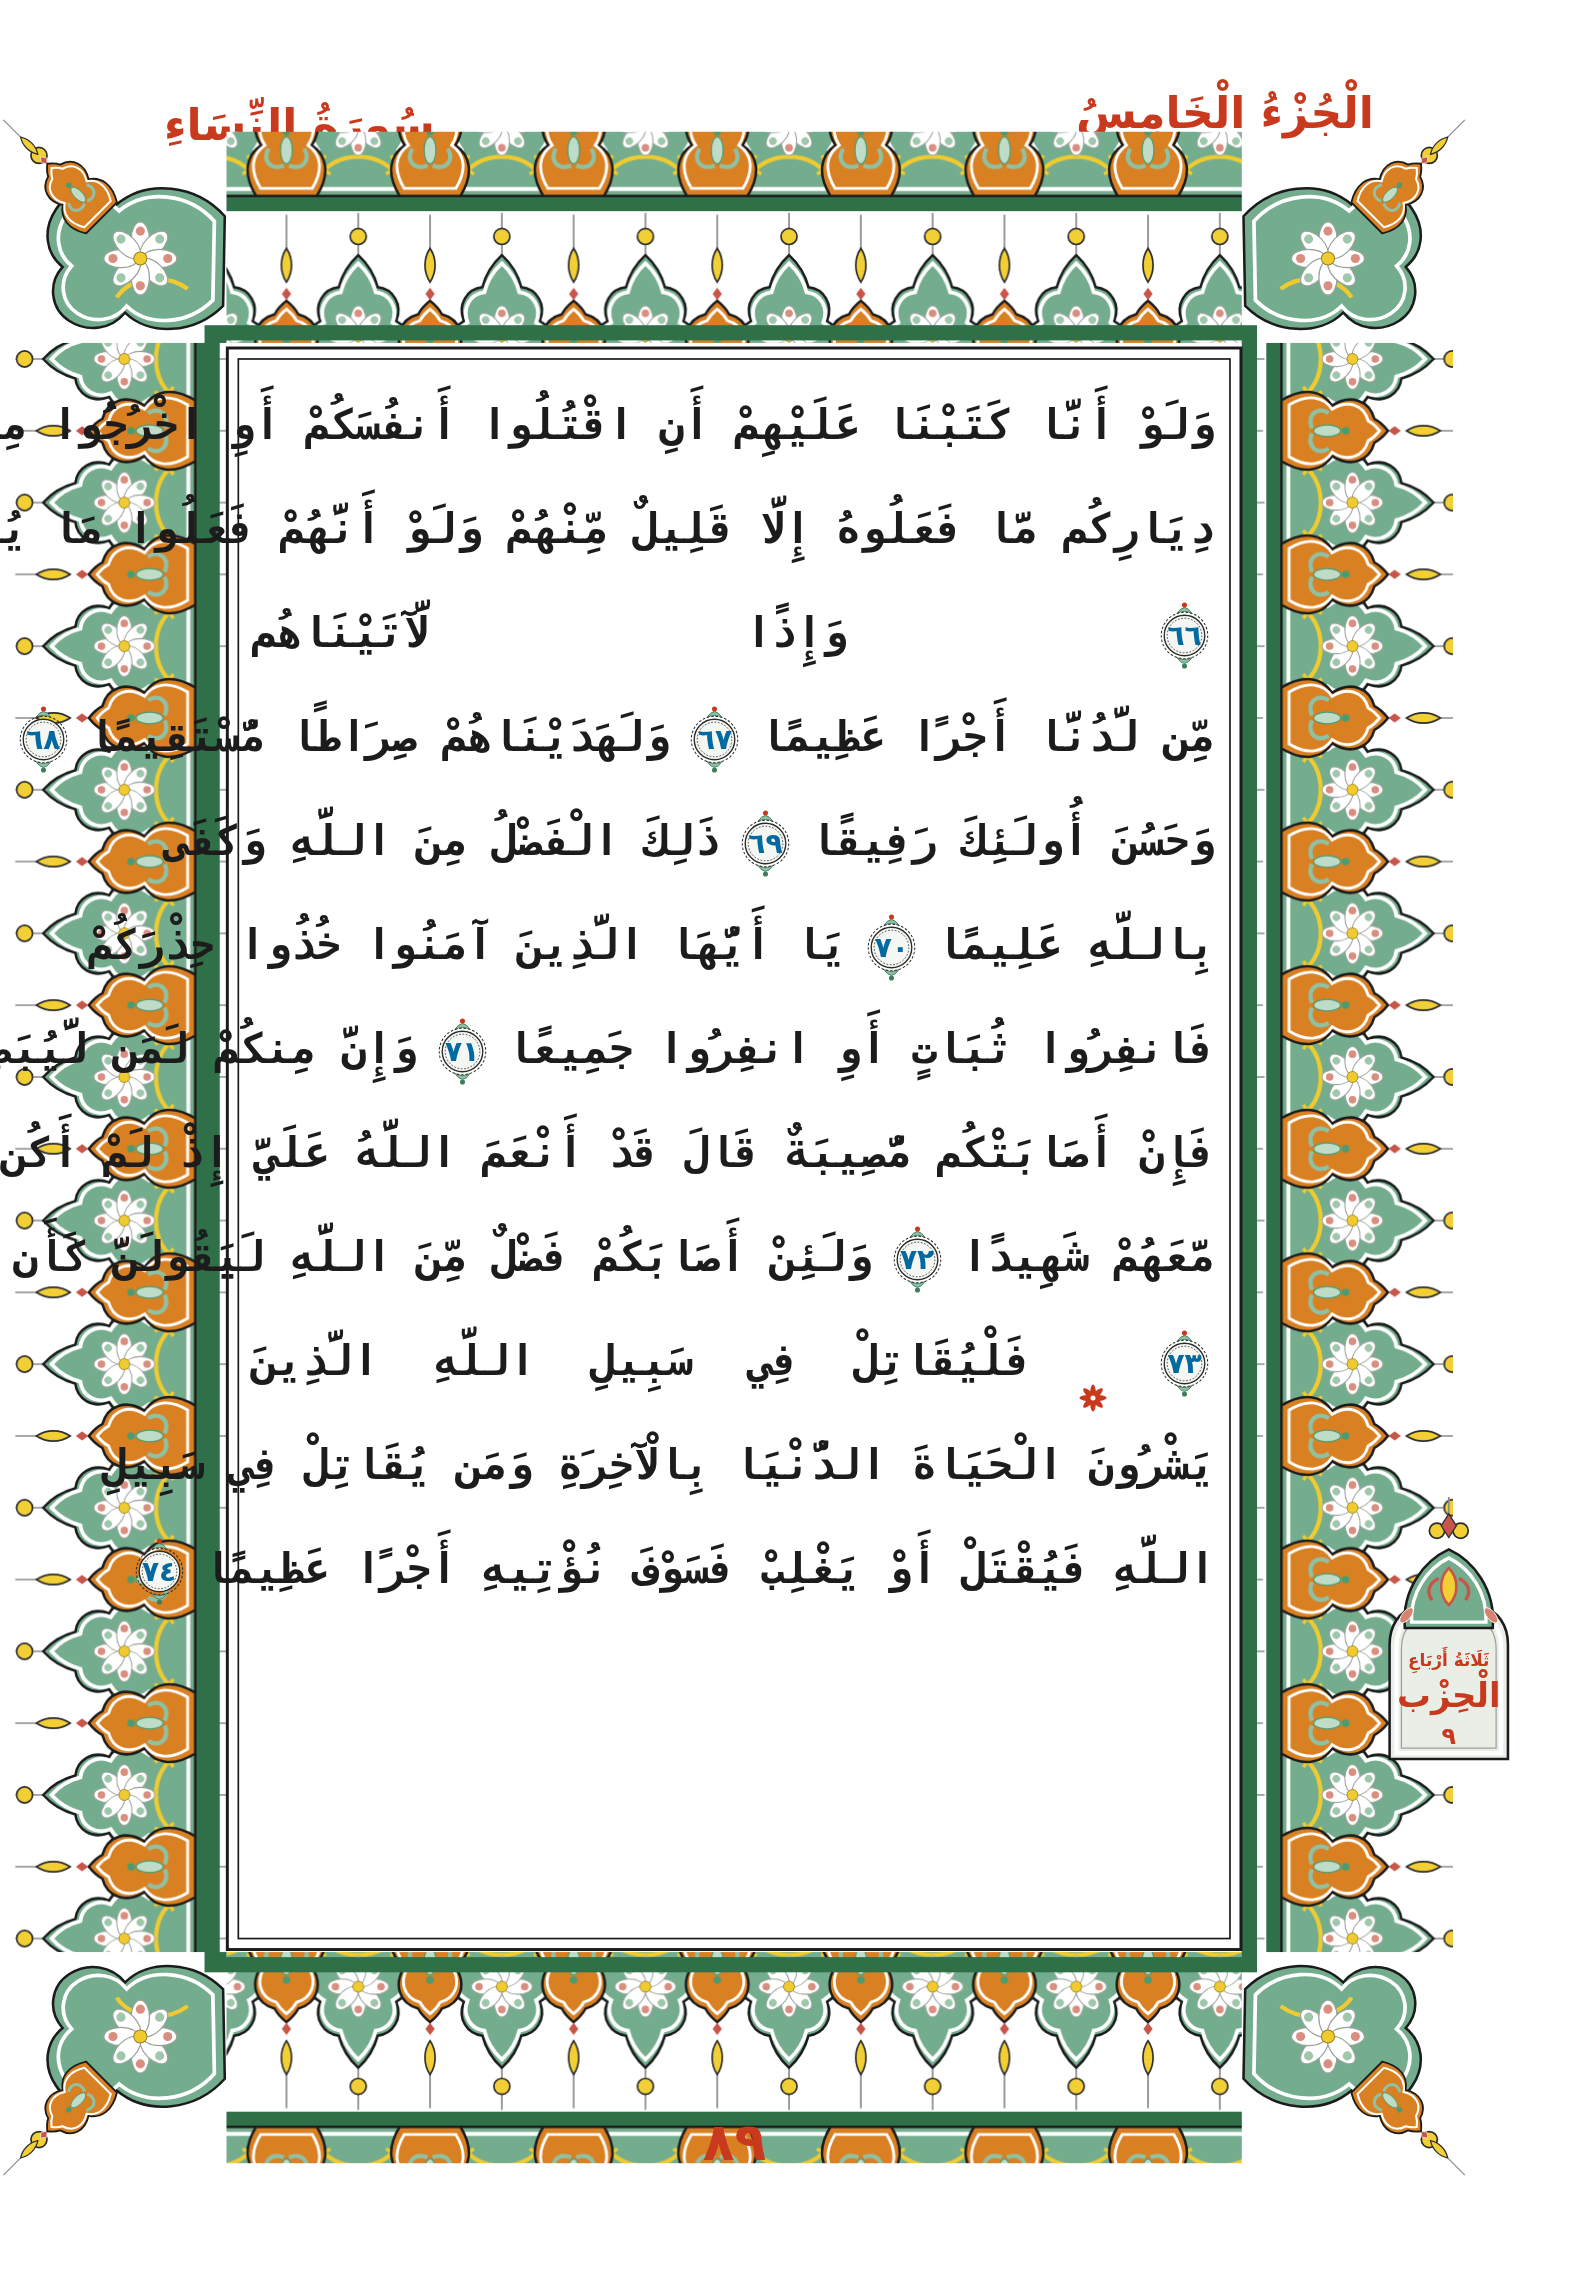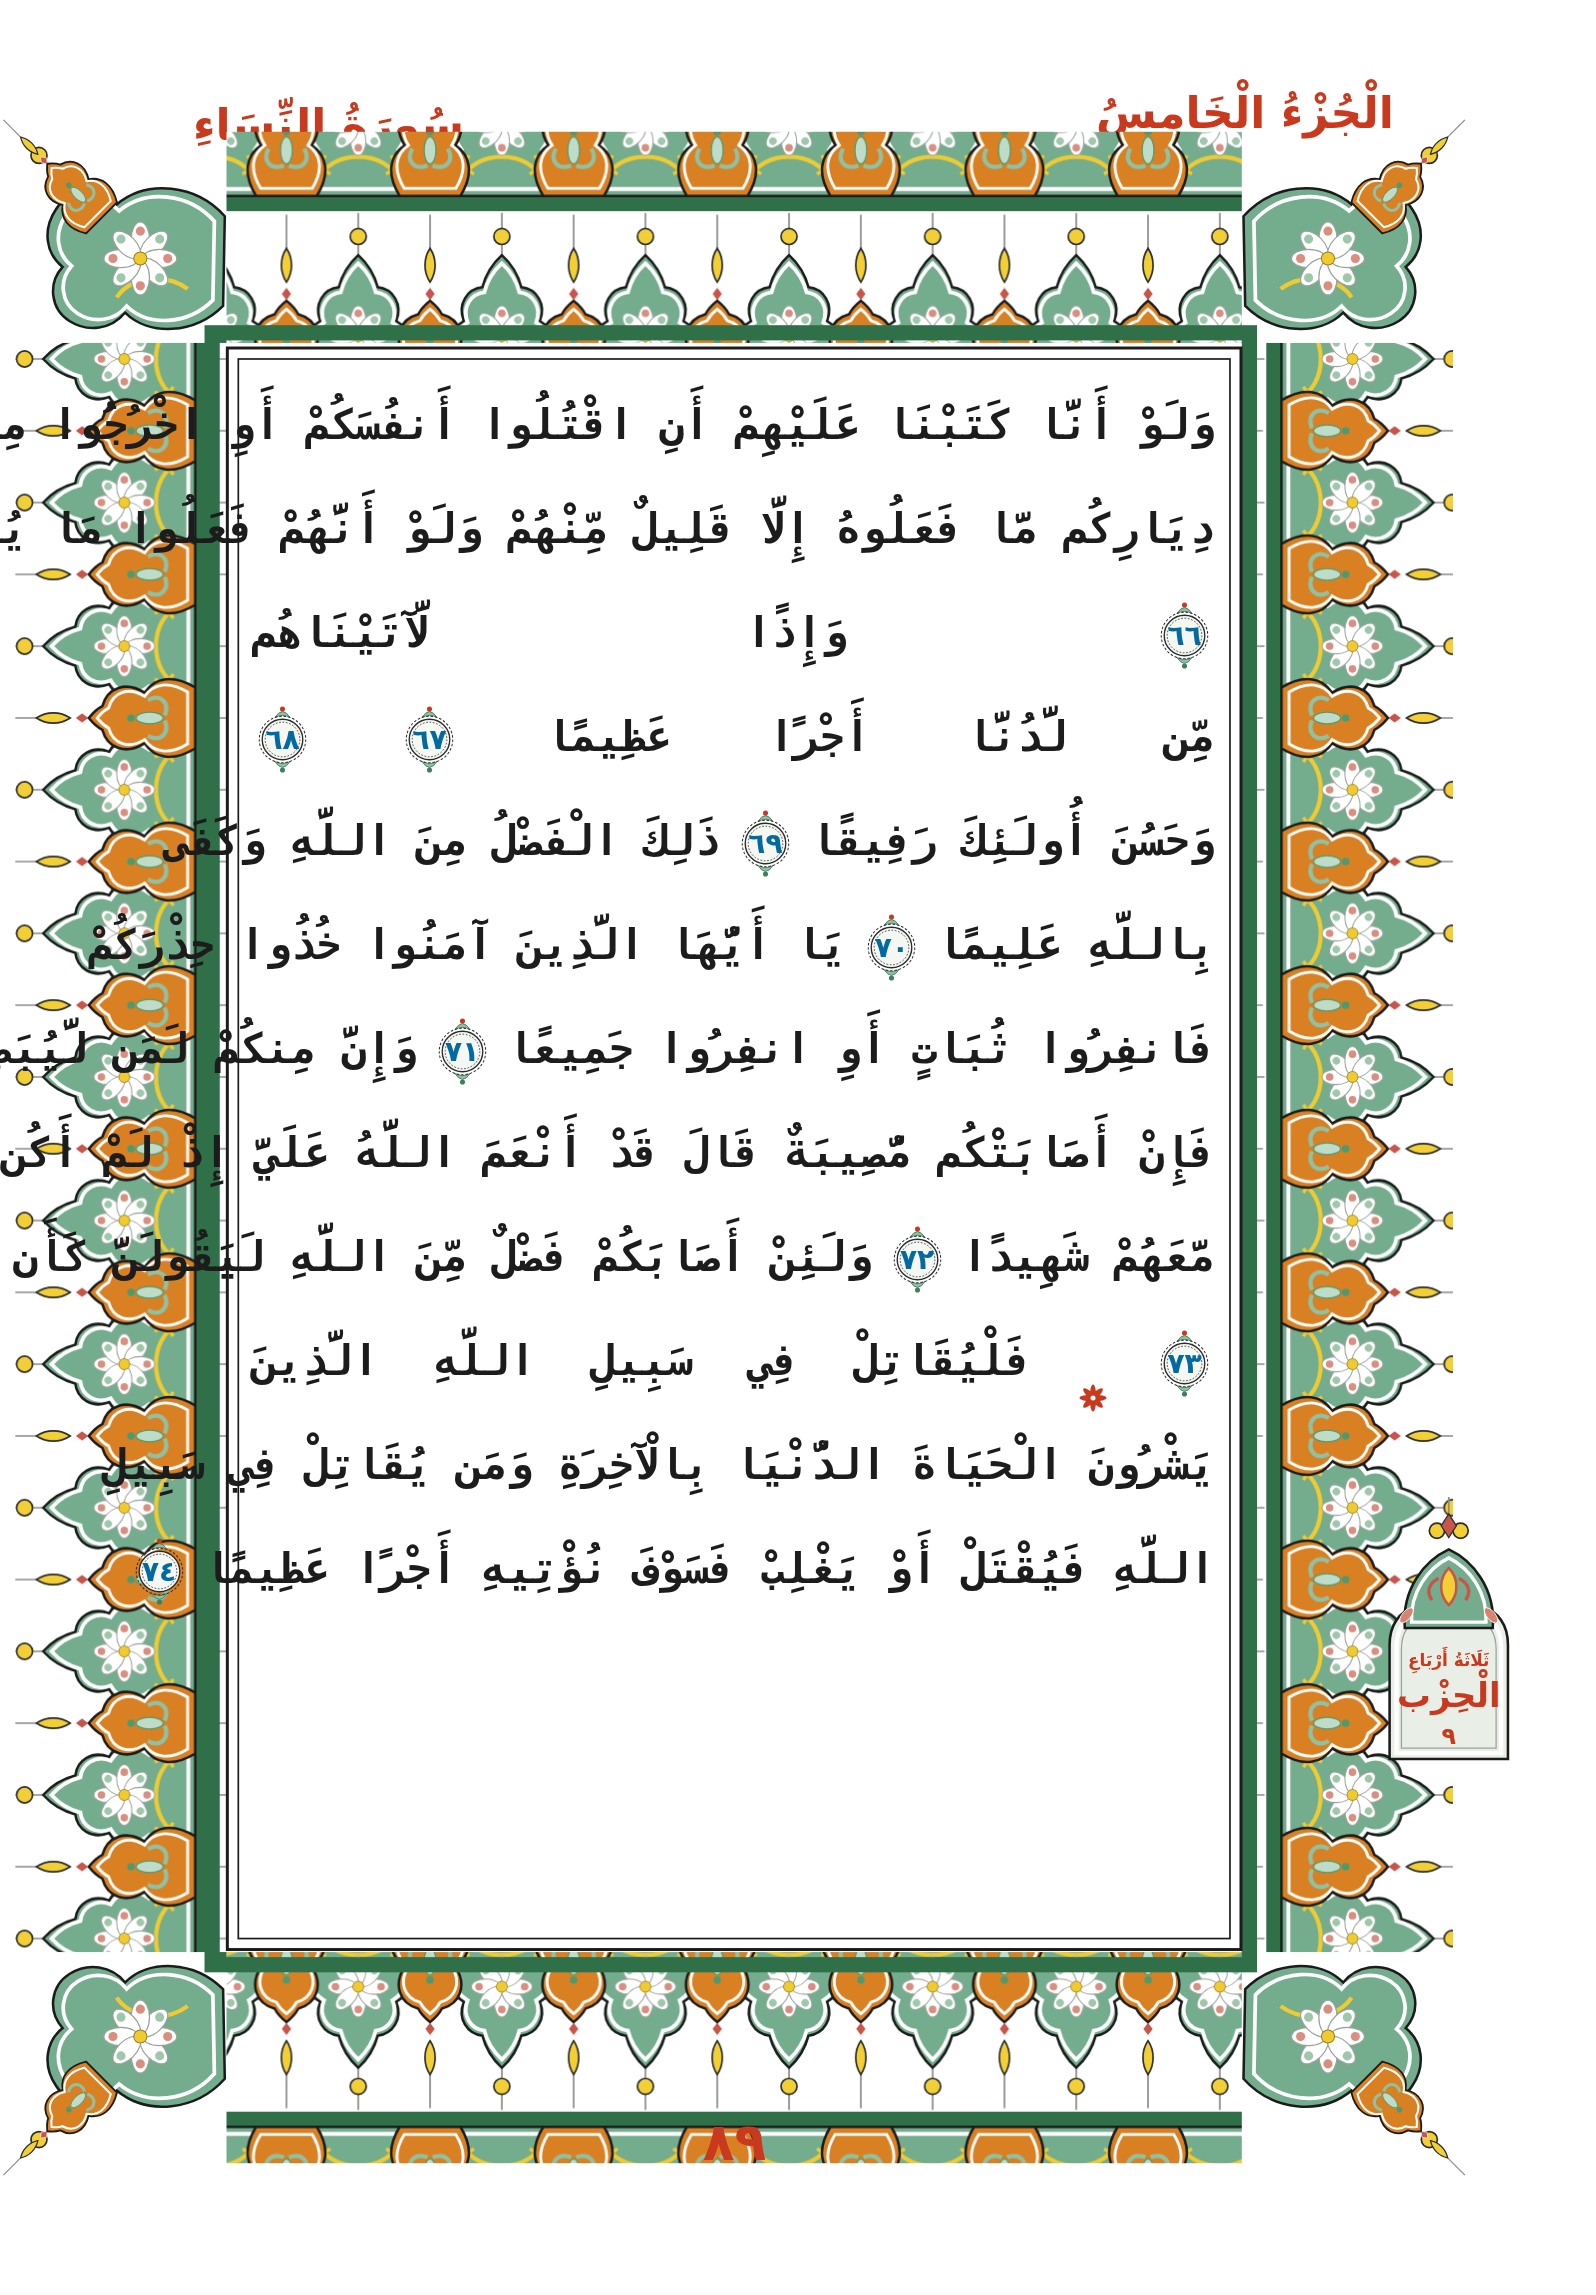--- a/index.html
+++ b/index.html
@@ -9,21 +9,21 @@
     background:#ffffff;
     overflow:hidden;
     font-family:"DejaVu Sans",sans-serif;
   }
   
   .header{
     position:absolute;
     color:#C8391D;
     font-size:44px;
     font-weight:bold;
-    text-align:center;
+    text-align:left;
     white-space:nowrap;
     line-height:1;
   }
   #header-left{left:165px;top:103px;width:329px;}
   #header-right{left:1077px;top:91px;width:338px;}
   
   #border-svg{position:absolute;left:0;top:0;}
   
   #text-block{
     position:absolute;
@@ -217,21 +217,21 @@
             <circle cx="36" cy="42" r="20.5" fill="none" stroke="#2b2b2b" stroke-width="1" stroke-dasharray="2 2"></circle>
           </svg><span class="num">٦٦</span></span> <span class="txt">وَإِذًا لَّآتَيْنَاهُم</span> </div>
       <div class="line"><span class="txt">مِّن لَّدُنَّا أَجْرًا عَظِيمًا</span> <span class="ayah-marker"><svg width="61" height="71" viewBox="0 0 72 84">
             <path d="M27,16 Q36,2 45,16 Q36,11 27,16 Z" fill="#8FBFA4" stroke="#3F7D5C" stroke-width="1"></path>
             <circle cx="36" cy="6" r="3" fill="#C8391D"></circle>
             <path d="M27,68 Q36,82 45,68 Q36,73 27,68 Z" fill="#8FBFA4" stroke="#3F7D5C" stroke-width="1"></path>
             <circle cx="36" cy="78" r="3" fill="#3F7D5C"></circle>
             <circle cx="36" cy="42" r="24" fill="#F5F8F2" stroke="#2b2b2b" stroke-width="1.6"></circle>
             <circle cx="36" cy="42" r="27.5" fill="none" stroke="#2b2b2b" stroke-width="1.2" stroke-dasharray="3 2.2"></circle>
             <circle cx="36" cy="42" r="20.5" fill="none" stroke="#2b2b2b" stroke-width="1" stroke-dasharray="2 2"></circle>
-          </svg><span class="num">٦٧</span></span>  <span class="ayah-marker"><svg width="61" height="71" viewBox="0 0 72 84">
+          </svg><span class="num">٦٧</span></span> <span class="txt">وَلَهَدَيْنَاهُمْ صِرَاطًا مُّسْتَقِيمًا</span> <span class="ayah-marker"><svg width="61" height="71" viewBox="0 0 72 84">
             <path d="M27,16 Q36,2 45,16 Q36,11 27,16 Z" fill="#8FBFA4" stroke="#3F7D5C" stroke-width="1"></path>
             <circle cx="36" cy="6" r="3" fill="#C8391D"></circle>
             <path d="M27,68 Q36,82 45,68 Q36,73 27,68 Z" fill="#8FBFA4" stroke="#3F7D5C" stroke-width="1"></path>
             <circle cx="36" cy="78" r="3" fill="#3F7D5C"></circle>
             <circle cx="36" cy="42" r="24" fill="#F5F8F2" stroke="#2b2b2b" stroke-width="1.6"></circle>
             <circle cx="36" cy="42" r="27.5" fill="none" stroke="#2b2b2b" stroke-width="1.2" stroke-dasharray="3 2.2"></circle>
             <circle cx="36" cy="42" r="20.5" fill="none" stroke="#2b2b2b" stroke-width="1" stroke-dasharray="2 2"></circle>
           </svg><span class="num">٦٨</span></span> </div>
       <div class="line"><span class="txt">وَحَسُنَ أُولَئِكَ رَفِيقًا</span> <span class="ayah-marker"><svg width="61" height="71" viewBox="0 0 72 84">
             <path d="M27,16 Q36,2 45,16 Q36,11 27,16 Z" fill="#8FBFA4" stroke="#3F7D5C" stroke-width="1"></path>

